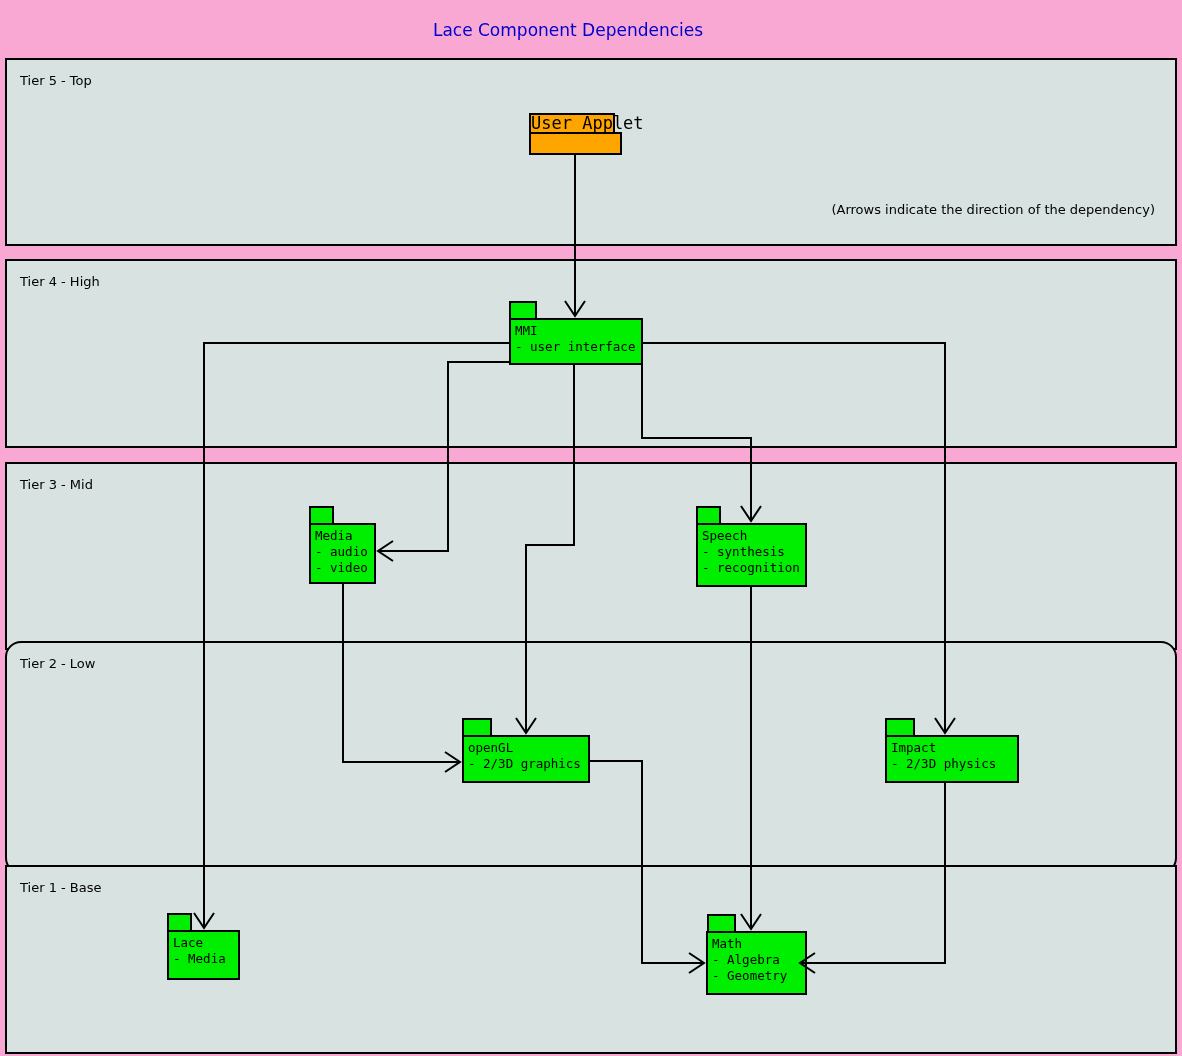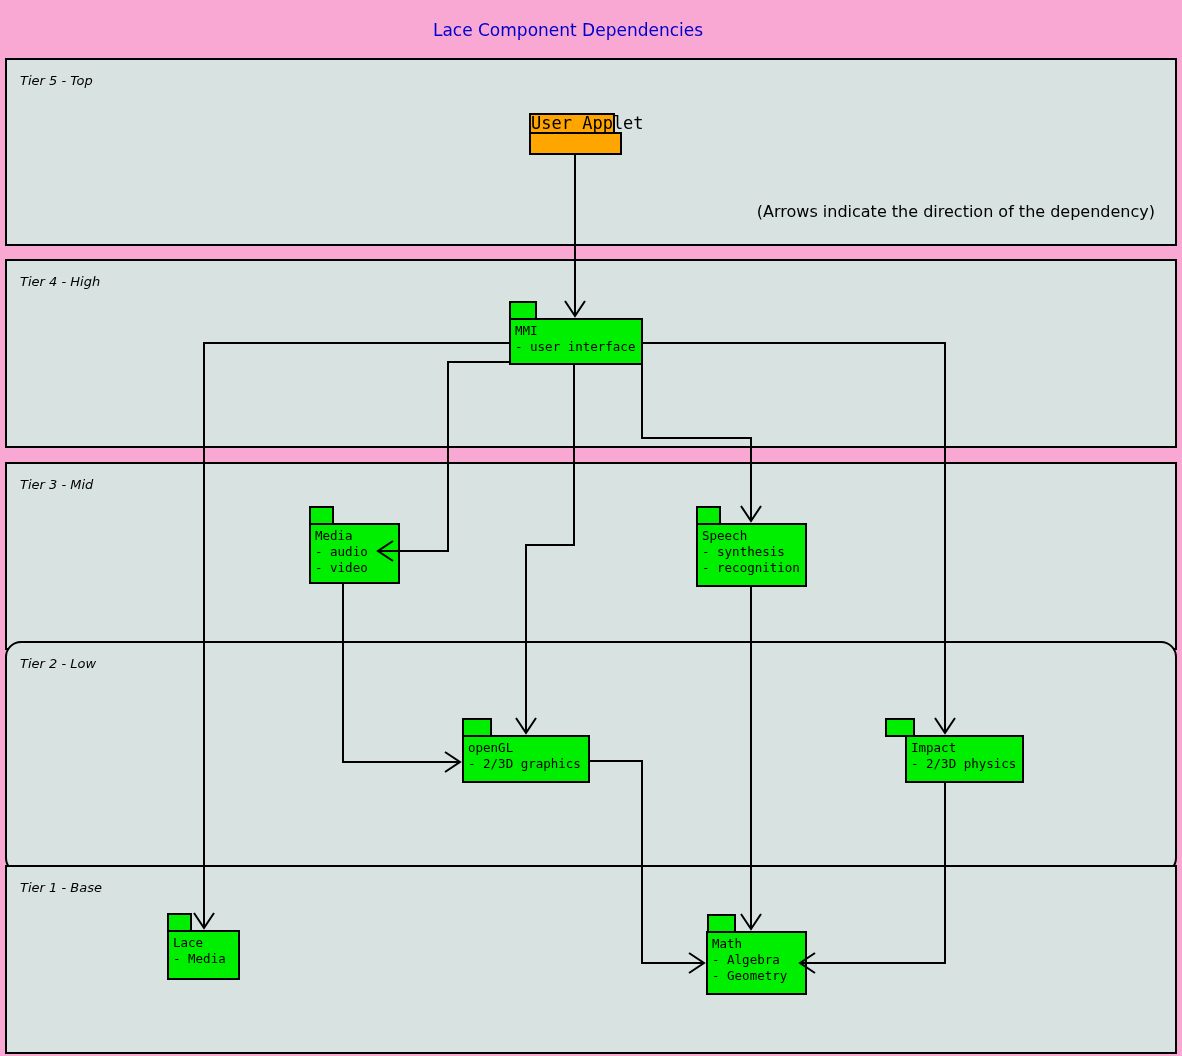--- a/index.html
+++ b/index.html
@@ -13,27 +13,27 @@
   .canvas{
     position:relative;width:1182px;height:1056px;background:#f9a8d4;
     font-family:"DejaVu Sans",sans-serif;overflow:hidden;
   }
   .diagram-title{
     position:absolute;left:0;top:20px;width:1136px;text-align:center;
     font-size:17px;color:var(--title-color);
   }
   .tier{
     position:absolute;left:5px;width:1172px;box-sizing:border-box;
-    background:var(--tier-fill);border:2px solid #000;font-style:italic;
+    background:var(--tier-fill);border:2px solid #000;
   }
   .tier-label{
     position:absolute;left:13px;top:13px;font-size:13px;color:#000;white-space:nowrap;
   }
   .note{
-    position:absolute;top:202px;right:27px;font-size:16px;color:#000;white-space:nowrap;
+    position:absolute;top:202px;right:27px;font-size:13px;color:#000;white-space:nowrap;
   }
   .comp{position:absolute;}
   .comp .tab{
     position:absolute;box-sizing:border-box;background:var(--component-fill);
     border:2px solid #000;
   }
   .comp .body{
     position:absolute;box-sizing:border-box;background:var(--component-fill);
     border:2px solid #000;padding:3px 2px 0 4px;
     font-family:"DejaVu Sans Mono",monospace;font-size:12.5px;line-height:16px;
@@ -85,21 +85,21 @@
   <div class="comp">
     <div class="tab" style="left:509px;top:301px;width:28px;height:19px;"></div>
     <div class="body" style="left:509px;top:318px;width:134px;height:47px;">
       <div>MMI</div>
       <div>- user interface</div>
     </div>
   </div>
 
   <div class="comp">
     <div class="tab" style="left:309px;top:506px;width:25px;height:19px;"></div>
-    <div class="body" style="left:309px;top:523px;width:91px;height:61px;">
+    <div class="body" style="left:309px;top:523px;width:67px;height:61px;">
       <div>Media</div>
       <div>- audio</div>
       <div>- video</div>
     </div>
   </div>
 
   <div class="comp">
     <div class="tab" style="left:696px;top:506px;width:25px;height:19px;"></div>
     <div class="body" style="left:696px;top:523px;width:111px;height:64px;">
       <div>Speech</div>
@@ -111,21 +111,21 @@
   <div class="comp">
     <div class="tab" style="left:462px;top:718px;width:30px;height:19px;"></div>
     <div class="body" style="left:462px;top:735px;width:128px;height:48px;">
       <div>openGL</div>
       <div>- 2/3D graphics</div>
     </div>
   </div>
 
   <div class="comp">
     <div class="tab" style="left:885px;top:718px;width:30px;height:19px;"></div>
-    <div class="body" style="left:885px;top:735px;width:119px;height:48px;margin-left:20px;">
+    <div class="body" style="left:885px;top:735px;width:134px;height:48px;">
       <div>Impact</div>
       <div>- 2/3D physics</div>
     </div>
   </div>
 
   <div class="comp">
     <div class="tab" style="left:167px;top:913px;width:25px;height:19px;"></div>
     <div class="body" style="left:167px;top:930px;width:73px;height:50px;">
       <div>Lace</div>
       <div>- Media</div>

